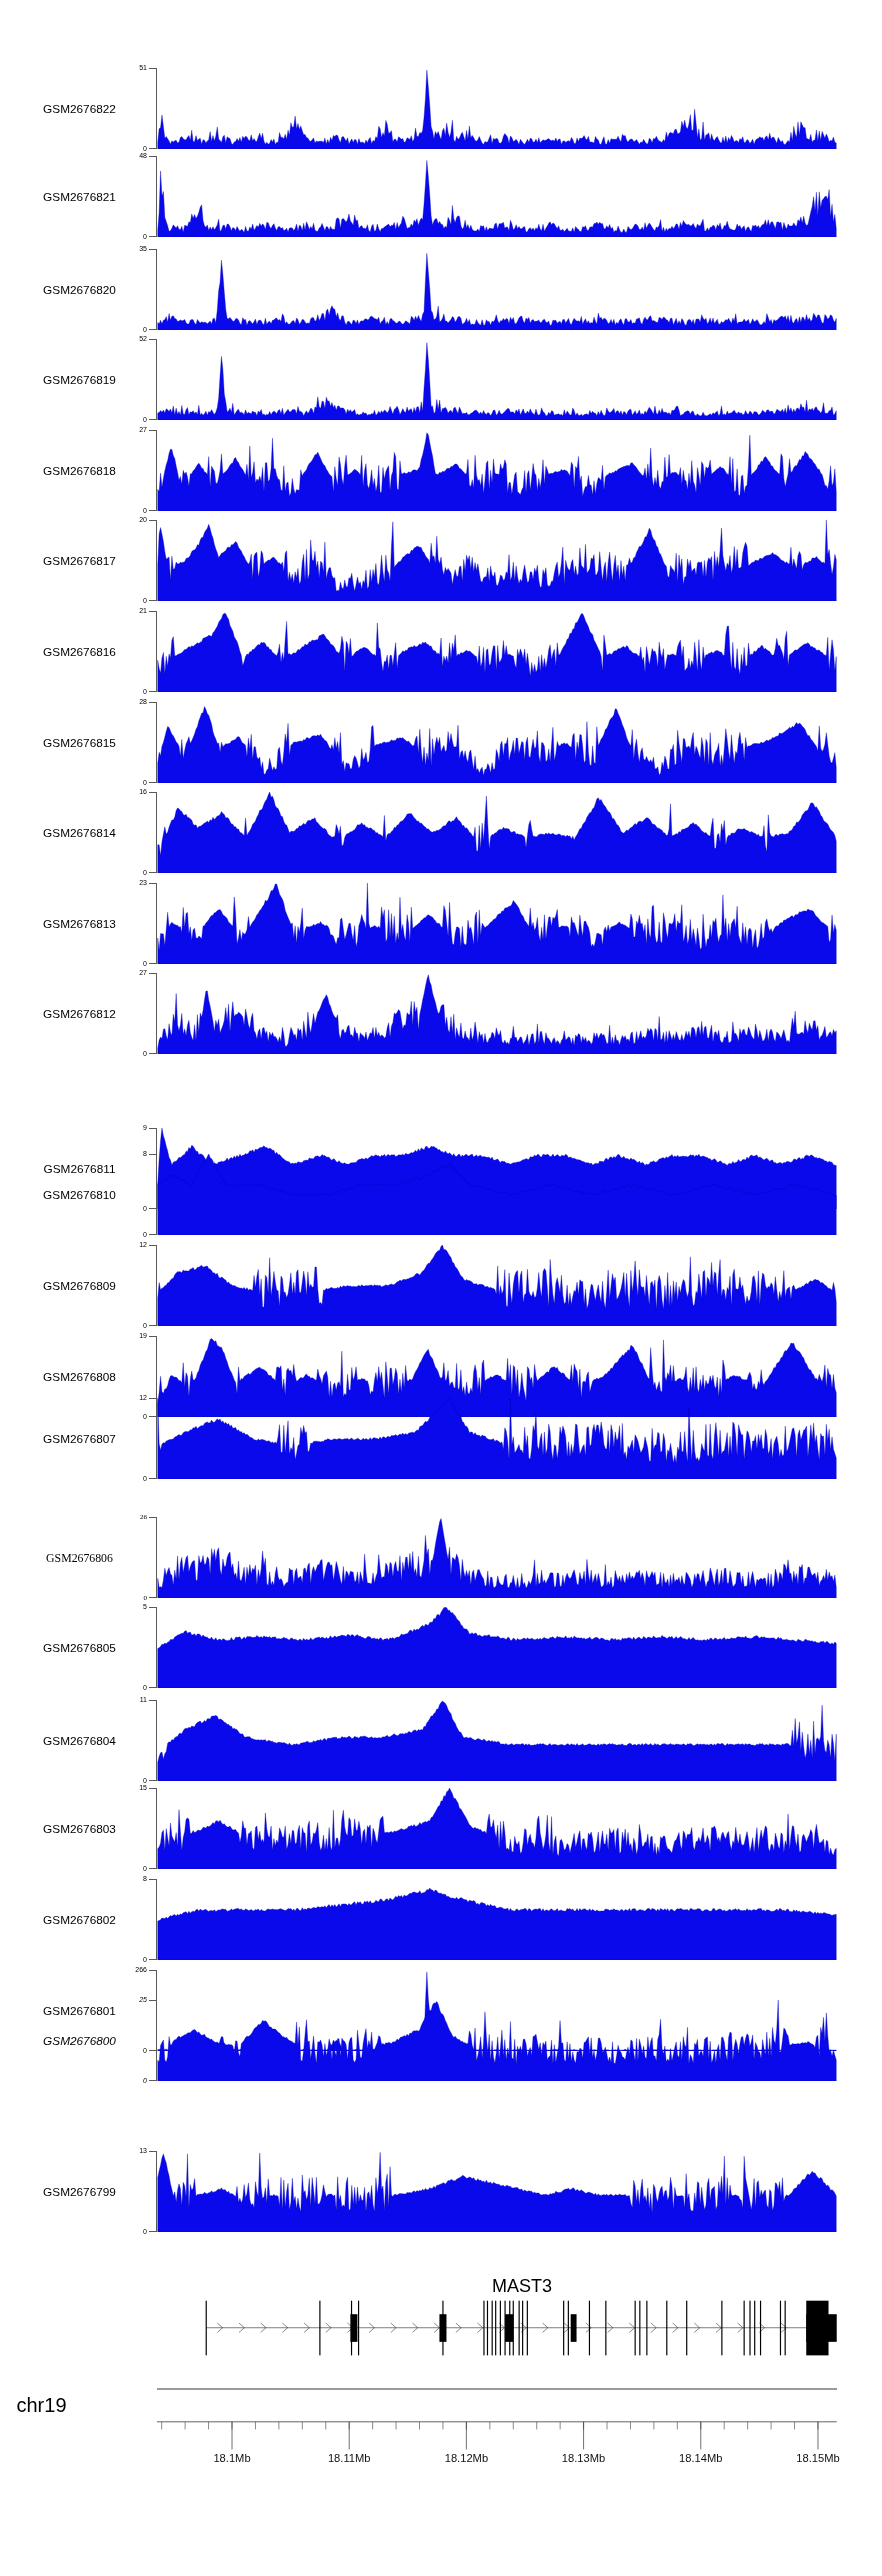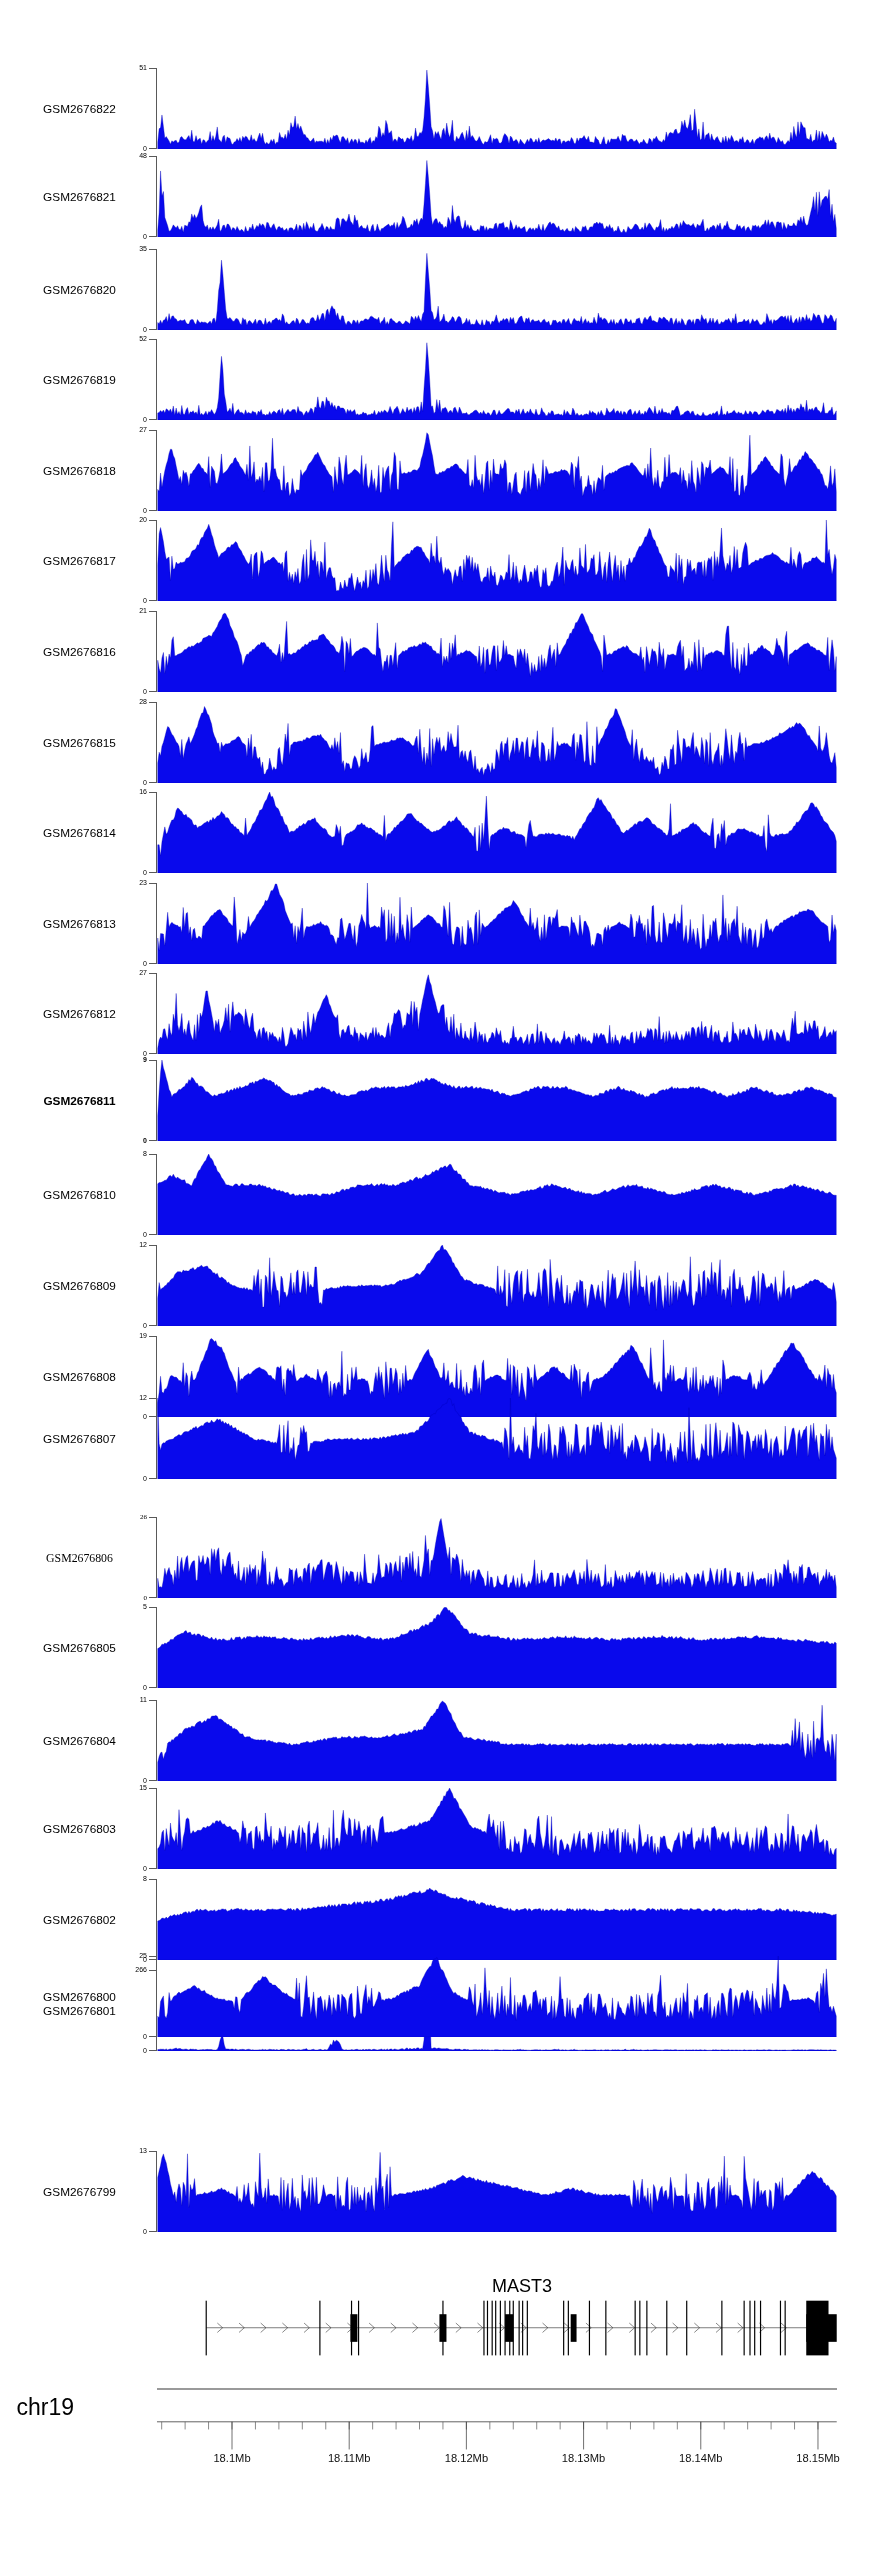--- a/index.html
+++ b/index.html
@@ -10,21 +10,21 @@
        font-size:11.8px;color:#000;text-align:center;white-space:nowrap;}
   .ymax,.yzero{position:absolute;left:116px;width:31px;text-align:right;
        font-size:7px;color:#000;line-height:8.2px;}
   .ymax{top:-4.1px;}
   .yzero{top:77px;}
   .tickh{position:absolute;left:149px;width:7px;height:1.2px;background:#595959;}
   .vaxis{position:absolute;left:156px;top:0;width:1.2px;height:81px;background:#595959;}
   .sig{position:absolute;left:157px;top:0;display:block;}
   #gene-label{position:absolute;left:463px;top:2276px;width:118px;text-align:center;
        font-size:18px;color:#000;}
-  #chr-label{position:absolute;left:16.5px;top:2394px;font-size:23px;color:#000;}
+  #chr-label{position:absolute;left:16.5px;top:2394px;font-size:20px;color:#000;}
   #sep-line{position:absolute;left:157px;top:2388px;width:680px;height:1.8px;background:#9a9a9a;}
   #gene-svg{position:absolute;left:0;top:2294px;}
   #axis-svg{position:absolute;left:0;top:2417px;}
   svg text{font-family:"Liberation Sans",sans-serif;}
 </style>
 </head>
 <body>
 
 <div id="stage">
   <div id="tracks">
@@ -142,21 +142,21 @@
         <div class="gsm">GSM2676812</div>
         <div class="ymax">27</div>
         <div class="yzero">0</div>
         <div class="tickh" style="top: 0px;"></div>
         <div class="tickh" style="top: 80px;"></div>
         <div class="vaxis"></div>
         <svg class="sig" width="680" height="81" viewBox="0 0 1156 138">
           <polygon points="0,138 0.0,128.0 2.4,114.2 4.8,109.2 7.2,111.6 9.7,95.7 12.1,94.9 14.5,106.7 16.9,113.6 19.3,86.4 21.7,100.8 24.1,106.6 26.5,70.3 29.0,83.0 31.4,34.8 33.8,88.2 36.2,98.2 38.6,88.9 41.0,68.9 43.4,104.6 45.9,95.2 48.3,106.8 50.7,89.0 53.1,80.7 55.5,101.9 57.9,109.4 60.3,115.1 62.7,88.1 65.2,114.9 67.6,70.8 70.0,101.6 72.4,68.1 74.8,75.5 77.2,63.9 79.6,46.6 82.1,30.8 84.5,30.5 86.9,46.6 89.3,56.6 91.7,69.3 94.1,82.6 96.5,99.9 98.9,80.7 101.4,89.6 103.8,78.6 106.2,102.6 108.6,95.4 111.0,89.6 113.4,80.6 115.8,59.1 118.3,82.5 120.7,53.1 123.1,100.7 125.5,71.0 127.9,49.1 130.3,74.6 132.7,70.6 135.1,70.9 137.6,67.0 140.0,68.5 142.4,71.0 144.8,74.7 147.2,89.5 149.6,61.2 152.0,73.5 154.5,88.7 156.9,95.1 159.3,76.1 161.7,68.4 164.1,98.6 166.5,102.3 168.9,112.9 171.3,99.8 173.8,95.0 176.2,112.4 178.6,94.1 181.0,92.7 183.4,103.4 185.8,99.1 188.2,117.3 190.7,100.7 193.1,107.5 195.5,101.3 197.9,108.4 200.3,108.2 202.7,111.6 205.1,118.0 207.5,108.7 210.0,117.4 212.4,92.6 214.8,104.6 217.2,124.7 219.6,124.7 222.0,120.2 224.4,105.9 226.9,92.7 229.3,98.2 231.7,106.3 234.1,104.3 236.5,115.0 238.9,94.0 241.3,99.0 243.7,95.6 246.2,115.4 248.6,82.0 251.0,98.9 253.4,111.2 255.8,66.3 258.2,90.4 260.6,102.8 263.1,86.0 265.5,69.2 267.9,86.0 270.3,76.1 272.7,66.7 275.1,63.4 277.5,57.9 279.9,51.1 282.4,45.1 284.8,42.3 287.2,36.9 289.6,41.7 292.0,52.2 294.4,56.7 296.8,65.0 299.3,71.3 301.7,74.8 304.1,76.9 306.5,71.1 308.9,103.5 311.3,112.3 313.7,97.6 316.2,95.9 318.6,102.9 321.0,100.1 323.4,91.3 325.8,88.9 328.2,105.5 330.6,105.3 333.0,109.9 335.5,92.4 337.9,102.5 340.3,102.8 342.7,117.4 345.1,101.6 347.5,105.0 349.9,106.3 352.4,111.4 354.8,100.6 357.2,115.4 359.6,108.4 362.0,101.9 364.4,103.6 366.8,92.9 369.2,111.5 371.7,92.7 374.1,107.2 376.5,100.9 378.9,108.5 381.3,105.5 383.7,107.1 386.1,111.0 388.6,108.0 391.0,93.2 393.4,84.8 395.8,109.4 398.2,90.3 400.6,84.6 403.0,68.0 405.4,70.2 407.9,66.9 410.3,62.3 412.7,65.6 415.1,79.9 417.5,95.4 419.9,88.4 422.3,89.4 424.8,67.6 427.2,70.8 429.6,71.0 432.0,48.1 434.4,89.8 436.8,48.7 439.2,67.0 441.6,58.3 444.1,97.5 446.5,70.1 448.9,59.0 451.3,46.0 453.7,35.6 456.1,23.0 458.5,11.3 461.0,3.0 463.4,15.1 465.8,20.4 468.2,34.1 470.6,42.2 473.0,49.8 475.4,60.6 477.8,68.9 480.3,66.7 482.7,56.5 485.1,54.1 487.5,54.1 489.9,89.7 492.3,75.3 494.7,96.6 497.2,101.9 499.6,74.5 502.0,101.6 504.4,70.1 506.8,113.9 509.2,93.4 511.6,103.9 514.0,109.8 516.5,85.1 518.9,109.6 521.3,112.9 523.7,98.8 526.1,109.3 528.5,110.7 530.9,115.9 533.4,93.6 535.8,114.3 538.2,106.0 540.6,83.5 543.0,99.3 545.4,119.8 547.8,99.9 550.2,108.3 552.7,104.1 555.1,119.5 557.5,103.0 559.9,116.4 562.3,118.8 564.7,111.4 567.1,110.4 569.6,100.8 572.0,103.2 574.4,112.0 576.8,93.3 579.2,102.5 581.6,107.0 584.0,98.0 586.4,116.2 588.9,119.9 591.3,114.3 593.7,120.1 596.1,118.0 598.5,122.3 600.9,111.7 603.3,110.7 605.8,90.6 608.2,110.4 610.6,109.2 613.0,117.3 615.4,113.4 617.8,108.7 620.2,110.2 622.6,121.3 625.1,117.3 627.5,113.5 629.9,104.3 632.3,123.0 634.7,113.0 637.1,104.0 639.5,103.5 642.0,121.5 644.4,115.7 646.8,86.7 649.2,120.0 651.6,100.0 654.0,99.6 656.4,113.7 658.8,121.9 661.3,101.7 663.7,110.9 666.1,111.6 668.5,115.8 670.9,120.5 673.3,113.2 675.7,110.2 678.2,119.9 680.6,115.1 683.0,117.7 685.4,122.3 687.8,114.9 690.2,111.7 692.6,98.6 695.0,114.2 697.5,112.2 699.9,108.4 702.3,110.2 704.7,121.6 707.1,110.6 709.5,123.4 711.9,105.6 714.4,109.4 716.8,103.0 719.2,105.4 721.6,119.5 724.0,108.1 726.4,115.4 728.8,109.7 731.2,118.2 733.7,114.6 736.1,116.3 738.5,121.4 740.9,117.4 743.3,101.8 745.7,110.3 748.1,102.4 750.6,112.1 753.0,106.6 755.4,102.4 757.8,106.4 760.2,104.6 762.6,111.5 765.0,120.7 767.4,119.1 769.9,89.0 772.3,121.4 774.7,109.0 777.1,121.9 779.5,105.2 781.9,115.6 784.3,114.5 786.8,123.2 789.2,113.5 791.6,106.3 794.0,111.2 796.4,106.7 798.8,114.4 801.2,112.2 803.6,117.3 806.1,103.1 808.5,100.3 810.9,120.2 813.3,119.3 815.7,99.7 818.1,115.2 820.5,107.3 823.0,98.4 825.4,111.4 827.8,107.6 830.2,111.7 832.6,106.6 835.0,94.3 837.4,100.1 839.8,94.5 842.3,97.8 844.7,116.1 847.1,94.5 849.5,96.5 851.9,115.6 854.3,74.2 856.7,113.5 859.2,113.0 861.6,101.1 864.0,120.2 866.4,99.5 868.8,118.4 871.2,98.2 873.6,105.7 876.1,114.5 878.5,104.8 880.9,114.0 883.3,99.8 885.7,106.9 888.1,113.9 890.5,115.1 892.9,104.6 895.4,115.7 897.8,109.2 900.2,99.2 902.6,107.7 905.0,99.3 907.4,112.0 909.8,93.4 912.3,92.5 914.7,96.3 917.1,110.1 919.5,93.5 921.9,91.5 924.3,106.5 926.7,82.4 929.1,106.5 931.6,92.6 934.0,90.6 936.4,110.8 938.8,111.2 941.2,99.8 943.6,88.9 946.0,118.1 948.5,101.7 950.9,99.8 953.3,107.7 955.7,97.6 958.1,114.2 960.5,118.5 962.9,117.8 965.3,108.9 967.8,110.2 970.2,99.1 972.6,118.3 975.0,118.4 977.4,114.8 979.8,83.3 982.2,103.7 984.7,102.7 987.1,107.8 989.5,116.7 991.9,95.0 994.3,104.9 996.7,97.2 999.1,95.9 1001.5,105.2 1004.0,106.0 1006.4,92.1 1008.8,97.5 1011.2,105.9 1013.6,110.4 1016.0,113.5 1018.4,87.1 1020.9,98.5 1023.3,112.4 1025.7,97.9 1028.1,106.3 1030.5,116.2 1032.9,114.8 1035.3,109.5 1037.7,95.7 1040.2,116.2 1042.6,100.2 1045.0,95.4 1047.4,101.0 1049.8,112.3 1052.2,116.7 1054.6,100.7 1057.1,102.8 1059.5,106.4 1061.9,112.0 1064.3,104.5 1066.7,96.8 1069.1,107.4 1071.5,117.1 1073.9,114.5 1076.4,118.5 1078.8,96.5 1081.2,77.0 1083.6,91.0 1086.0,65.0 1088.4,102.3 1090.8,104.2 1093.3,104.1 1095.7,101.6 1098.1,101.1 1100.5,104.5 1102.9,81.3 1105.3,95.2 1107.7,102.2 1110.1,85.4 1112.6,92.6 1115.0,97.1 1117.4,81.6 1119.8,81.3 1122.2,97.6 1124.6,90.0 1127.0,114.2 1129.5,108.0 1131.9,106.1 1134.3,99.4 1136.7,91.2 1139.1,110.1 1141.5,107.2 1143.9,102.1 1146.3,100.1 1148.8,107.0 1151.2,96.2 1153.6,101.7 1156.0,98.2 1156,138" fill="#0909ec" stroke="#0000b8" stroke-width="0.6"></polygon>
         </svg>
       </div>
-      <div class="track" style="top: 1060px; font-weight: bold;">
+      <div class="track" style="top: 1128px;">
         <div class="gsm">GSM2676811</div>
         <div class="ymax">9</div>
         <div class="yzero">0</div>
         <div class="tickh" style="top: 0px;"></div>
         <div class="tickh" style="top: 80px;"></div>
         <div class="vaxis"></div>
         <svg class="sig" width="680" height="81" viewBox="0 0 1156 138">
           <polygon points="0,138 0.0,95.0 2.4,53.3 4.8,21.6 7.2,0.0 9.7,13.5 12.1,21.0 14.5,30.9 16.9,39.0 19.3,50.3 21.7,54.7 24.1,63.2 26.5,58.3 29.0,56.9 31.4,56.8 33.8,53.5 36.2,49.8 38.6,50.6 41.0,48.7 43.4,46.1 45.9,45.0 48.3,39.5 50.7,40.4 53.1,33.2 55.5,35.9 57.9,29.4 60.3,31.3 62.7,35.1 65.2,39.6 67.6,39.7 70.0,45.0 72.4,44.2 74.8,44.6 77.2,46.3 79.6,50.3 82.1,54.0 84.5,53.9 86.9,55.7 89.3,58.7 91.7,60.4 94.1,62.3 96.5,59.1 98.9,60.8 101.4,61.2 103.8,57.8 106.2,58.1 108.6,56.5 111.0,57.7 113.4,56.5 115.8,55.0 118.3,51.1 120.7,55.3 123.1,51.4 125.5,50.2 127.9,52.4 130.3,47.5 132.7,51.1 135.1,46.5 137.6,49.9 140.0,44.8 142.4,48.2 144.8,46.6 147.2,45.9 149.6,43.5 152.0,44.7 154.5,43.2 156.9,38.7 159.3,39.6 161.7,37.2 164.1,41.4 166.5,35.9 168.9,37.2 171.3,35.9 173.8,33.4 176.2,33.5 178.6,32.2 181.0,30.3 183.4,33.1 185.8,33.1 188.2,35.4 190.7,34.6 193.1,35.3 195.5,38.0 197.9,38.1 200.3,44.4 202.7,41.3 205.1,45.6 207.5,45.2 210.0,48.3 212.4,51.3 214.8,53.0 217.2,54.9 219.6,56.4 222.0,57.2 224.4,58.1 226.9,61.3 229.3,59.8 231.7,61.0 234.1,59.8 236.5,60.3 238.9,57.6 241.3,58.4 243.7,58.6 246.2,58.7 248.6,55.6 251.0,55.5 253.4,54.7 255.8,55.3 258.2,51.0 260.6,51.9 263.1,52.3 265.5,52.4 267.9,48.6 270.3,48.0 272.7,47.3 275.1,49.3 277.5,48.6 279.9,45.3 282.4,47.2 284.8,46.9 287.2,49.4 289.6,49.8 292.0,49.9 294.4,53.4 296.8,54.9 299.3,52.6 301.7,53.8 304.1,57.4 306.5,58.2 308.9,55.6 311.3,58.7 313.7,60.1 316.2,60.5 318.6,59.4 321.0,61.3 323.4,61.5 325.8,61.8 328.2,59.7 330.6,59.1 333.0,59.0 335.5,58.9 337.9,58.6 340.3,55.4 342.7,53.5 345.1,53.3 347.5,52.1 349.9,52.8 352.4,53.1 354.8,50.8 357.2,53.1 359.6,50.7 362.0,49.5 364.4,46.9 366.8,48.5 369.2,47.1 371.7,45.6 374.1,47.3 376.5,47.3 378.9,49.2 381.3,46.6 383.7,47.9 386.1,44.9 388.6,48.9 391.0,46.1 393.4,45.1 395.8,47.6 398.2,45.5 400.6,45.8 403.0,45.5 405.4,48.6 407.9,47.5 410.3,45.6 412.7,46.0 415.1,46.1 417.5,44.6 419.9,46.7 422.3,43.1 424.8,44.8 427.2,44.8 429.6,43.5 432.0,41.8 434.4,42.6 436.8,41.1 439.2,37.8 441.6,40.7 444.1,35.3 446.5,39.5 448.9,34.0 451.3,35.7 453.7,37.3 456.1,32.0 458.5,31.2 461.0,34.4 463.4,34.6 465.8,31.2 468.2,32.1 470.6,31.7 473.0,33.6 475.4,34.4 477.8,37.4 480.3,36.8 482.7,40.3 485.1,39.9 487.5,42.4 489.9,39.1 492.3,42.0 494.7,44.5 497.2,42.3 499.6,44.6 502.0,47.2 504.4,43.7 506.8,48.2 509.2,48.4 511.6,45.4 514.0,44.5 516.5,49.6 518.9,46.0 521.3,48.1 523.7,45.7 526.1,44.8 528.5,47.7 530.9,47.1 533.4,45.5 535.8,44.4 538.2,49.2 540.6,47.9 543.0,45.9 545.4,49.0 547.8,47.1 550.2,46.3 552.7,49.4 555.1,48.5 557.5,48.9 559.9,50.0 562.3,49.9 564.7,49.7 567.1,53.0 569.6,49.6 572.0,54.4 574.4,55.1 576.8,53.8 579.2,52.9 581.6,56.1 584.0,58.9 586.4,56.1 588.9,57.2 591.3,57.2 593.7,60.0 596.1,59.8 598.5,60.6 600.9,61.7 603.3,60.6 605.8,59.1 608.2,59.3 610.6,58.6 613.0,57.9 615.4,57.9 617.8,56.9 620.2,55.2 622.6,54.0 625.1,53.8 627.5,52.1 629.9,53.3 632.3,53.6 634.7,49.1 637.1,49.5 639.5,49.2 642.0,46.0 644.4,48.2 646.8,45.3 649.2,45.2 651.6,49.0 654.0,49.6 656.4,44.6 658.8,45.6 661.3,46.2 663.7,44.9 666.1,45.8 668.5,49.1 670.9,48.2 673.3,44.5 675.7,48.7 678.2,47.4 680.6,45.3 683.0,47.0 685.4,49.5 687.8,46.8 690.2,46.8 692.6,47.5 695.0,44.7 697.5,46.5 699.9,50.7 702.3,49.3 704.7,50.1 707.1,51.8 709.5,51.5 711.9,52.9 714.4,53.9 716.8,53.9 719.2,54.7 721.6,56.0 724.0,56.9 726.4,57.6 728.8,59.2 731.2,59.3 733.7,59.3 736.1,60.7 738.5,59.6 740.9,63.0 743.3,61.9 745.7,60.0 748.1,60.5 750.6,60.8 753.0,56.2 755.4,57.2 757.8,57.1 760.2,57.3 762.6,52.5 765.0,51.7 767.4,54.8 769.9,50.3 772.3,49.0 774.7,51.7 777.1,48.4 779.5,50.5 781.9,47.6 784.3,44.8 786.8,46.1 789.2,50.5 791.6,50.5 794.0,48.0 796.4,51.9 798.8,52.1 801.2,52.4 803.6,54.5 806.1,51.2 808.5,53.8 810.9,53.4 813.3,54.9 815.7,57.1 818.1,59.0 820.5,56.3 823.0,60.6 825.4,58.4 827.8,60.1 830.2,63.7 832.6,61.2 835.0,62.4 837.4,61.3 839.8,57.6 842.3,57.8 844.7,55.8 847.1,58.3 849.5,57.9 851.9,56.1 854.3,53.0 856.7,52.4 859.2,51.0 861.6,50.6 864.0,52.6 866.4,48.9 868.8,50.9 871.2,48.4 873.6,47.9 876.1,45.0 878.5,49.7 880.9,47.3 883.3,49.3 885.7,46.5 888.1,49.5 890.5,48.7 892.9,48.4 895.4,47.8 897.8,48.6 900.2,48.3 902.6,49.3 905.0,48.3 907.4,45.4 909.8,46.9 912.3,45.7 914.7,49.2 917.1,46.0 919.5,47.9 921.9,44.8 924.3,49.0 926.7,48.6 929.1,47.7 931.6,48.7 934.0,50.0 936.4,50.1 938.8,52.2 941.2,52.4 943.6,55.2 946.0,53.9 948.5,52.3 950.9,54.5 953.3,58.3 955.7,57.8 958.1,56.0 960.5,57.3 962.9,60.6 965.3,59.9 967.8,61.8 970.2,63.8 972.6,60.8 975.0,60.4 977.4,61.2 979.8,56.9 982.2,60.0 984.7,58.8 987.1,58.0 989.5,53.8 991.9,57.1 994.3,56.5 996.7,53.8 999.1,53.5 1001.5,54.7 1004.0,49.5 1006.4,52.9 1008.8,48.1 1011.2,46.2 1013.6,47.4 1016.0,48.3 1018.4,46.7 1020.9,46.1 1023.3,50.7 1025.7,49.2 1028.1,50.6 1030.5,52.8 1032.9,54.6 1035.3,52.7 1037.7,51.4 1040.2,53.9 1042.6,57.2 1045.0,54.8 1047.4,54.6 1049.8,59.4 1052.2,58.6 1054.6,60.9 1057.1,60.1 1059.5,58.8 1061.9,59.4 1064.3,60.9 1066.7,58.7 1069.1,59.3 1071.5,57.2 1073.9,56.9 1076.4,58.0 1078.8,58.6 1081.2,57.2 1083.6,53.3 1086.0,53.0 1088.4,55.0 1090.8,51.5 1093.3,50.4 1095.7,53.6 1098.1,51.4 1100.5,52.5 1102.9,47.6 1105.3,46.3 1107.7,46.7 1110.1,48.5 1112.6,45.8 1115.0,46.6 1117.4,48.4 1119.8,50.7 1122.2,50.3 1124.6,51.9 1127.0,50.8 1129.5,52.4 1131.9,52.9 1134.3,54.0 1136.7,56.3 1139.1,56.1 1141.5,58.8 1143.9,56.7 1146.3,58.0 1148.8,58.2 1151.2,62.8 1153.6,63.3 1156.0,63.9 1156,138" fill="#0909ec" stroke="#0000b8" stroke-width="0.6"></polygon>
         </svg>
       </div>
@@ -263,21 +263,21 @@
         <div class="gsm">GSM2676801</div>
         <div class="ymax">266</div>
         <div class="yzero">0</div>
         <div class="tickh" style="top: 0px;"></div>
         <div class="tickh" style="top: 80px;"></div>
         <div class="vaxis"></div>
         <svg class="sig" width="680" height="81" viewBox="0 0 1156 138">
           <polygon points="0,138 0.0,135.6 2.4,135.4 4.8,134.9 7.2,135.1 9.7,135.0 12.1,135.7 14.5,134.4 16.9,136.1 19.3,135.2 21.7,134.5 24.1,135.3 26.5,134.4 29.0,133.8 31.4,132.9 33.8,134.6 36.2,133.9 38.6,133.9 41.0,135.2 43.4,135.3 45.9,134.9 48.3,134.5 50.7,135.5 53.1,136.2 55.5,134.5 57.9,135.2 60.3,134.9 62.7,135.6 65.2,135.0 67.6,136.1 70.0,136.4 72.4,136.0 74.8,135.9 77.2,135.3 79.6,135.9 82.1,135.6 84.5,135.2 86.9,135.6 89.3,135.4 91.7,135.5 94.1,136.1 96.5,136.2 98.9,136.5 101.4,135.6 103.8,130.3 106.2,119.7 108.6,113.5 111.0,114.0 113.4,127.8 115.8,134.4 118.3,134.4 120.7,134.7 123.1,135.3 125.5,134.7 127.9,134.7 130.3,135.8 132.7,134.5 135.1,135.8 137.6,136.2 140.0,135.6 142.4,135.3 144.8,135.1 147.2,135.4 149.6,136.1 152.0,135.5 154.5,135.0 156.9,135.3 159.3,136.4 161.7,135.9 164.1,136.5 166.5,136.2 168.9,136.3 171.3,136.1 173.8,135.9 176.2,136.2 178.6,135.1 181.0,136.2 183.4,135.5 185.8,136.5 188.2,135.9 190.7,135.0 193.1,135.5 195.5,135.8 197.9,135.5 200.3,136.3 202.7,135.4 205.1,136.5 207.5,136.3 210.0,135.1 212.4,135.5 214.8,135.4 217.2,136.5 219.6,136.5 222.0,135.0 224.4,135.4 226.9,136.2 229.3,135.5 231.7,135.5 234.1,136.4 236.5,136.4 238.9,135.7 241.3,135.9 243.7,136.5 246.2,135.9 248.6,135.0 251.0,135.0 253.4,133.9 255.8,136.5 258.2,136.1 260.6,136.1 263.1,135.6 265.5,135.0 267.9,136.2 270.3,136.3 272.7,136.2 275.1,135.5 277.5,135.2 279.9,136.4 282.4,136.5 284.8,135.4 287.2,136.1 289.6,135.5 292.0,131.0 294.4,125.9 296.8,128.2 299.3,119.2 301.7,123.0 304.1,119.6 306.5,120.8 308.9,123.1 311.3,127.5 313.7,134.0 316.2,135.8 318.6,136.4 321.0,135.7 323.4,136.5 325.8,136.2 328.2,136.1 330.6,135.6 333.0,136.1 335.5,135.9 337.9,135.2 340.3,135.2 342.7,136.3 345.1,136.0 347.5,136.5 349.9,135.0 352.4,136.5 354.8,135.2 357.2,135.8 359.6,135.2 362.0,135.3 364.4,136.5 366.8,135.1 369.2,135.1 371.7,135.8 374.1,136.4 376.5,135.9 378.9,135.3 381.3,134.7 383.7,136.2 386.1,135.1 388.6,136.2 391.0,134.4 393.4,136.2 395.8,134.8 398.2,134.5 400.6,136.1 403.0,134.6 405.4,134.9 407.9,135.7 410.3,136.0 412.7,134.9 415.1,134.2 417.5,134.0 419.9,135.8 422.3,134.0 424.8,132.6 427.2,135.4 429.6,133.4 432.0,134.8 434.4,134.4 436.8,133.3 439.2,134.8 441.6,132.7 444.1,132.5 446.5,135.0 448.9,133.5 451.3,134.1 453.7,118.8 456.1,56.0 458.5,3.2 461.0,49.3 463.4,72.4 465.8,133.4 468.2,133.8 470.6,132.5 473.0,132.7 475.4,134.2 477.8,133.0 480.3,133.2 482.7,134.0 485.1,134.2 487.5,134.1 489.9,134.3 492.3,133.7 494.7,134.2 497.2,135.4 499.6,135.5 502.0,136.0 504.4,135.7 506.8,134.6 509.2,135.0 511.6,135.1 514.0,134.8 516.5,135.9 518.9,136.4 521.3,135.2 523.7,135.1 526.1,136.0 528.5,135.4 530.9,136.3 533.4,136.2 535.8,136.2 538.2,136.0 540.6,136.0 543.0,135.8 545.4,136.4 547.8,136.0 550.2,136.5 552.7,135.5 555.1,136.4 557.5,135.8 559.9,136.4 562.3,135.9 564.7,136.5 567.1,136.6 569.6,136.2 572.0,136.6 574.4,135.8 576.8,135.8 579.2,135.9 581.6,136.4 584.0,136.3 586.4,136.7 588.9,135.9 591.3,136.1 593.7,136.2 596.1,136.2 598.5,136.4 600.9,136.1 603.3,136.6 605.8,135.9 608.2,136.5 610.6,136.2 613.0,135.6 615.4,136.0 617.8,135.0 620.2,136.3 622.6,135.9 625.1,136.5 627.5,136.2 629.9,136.6 632.3,136.6 634.7,136.9 637.1,136.4 639.5,136.1 642.0,135.9 644.4,135.9 646.8,136.0 649.2,136.5 651.6,135.8 654.0,136.8 656.4,136.3 658.8,136.5 661.3,135.8 663.7,136.3 666.1,136.3 668.5,136.5 670.9,136.1 673.3,135.8 675.7,135.1 678.2,135.5 680.6,136.0 683.0,134.9 685.4,136.7 687.8,136.1 690.2,135.9 692.6,136.7 695.0,136.0 697.5,136.7 699.9,136.7 702.3,136.1 704.7,136.0 707.1,136.5 709.5,134.9 711.9,136.1 714.4,136.1 716.8,136.9 719.2,136.6 721.6,136.6 724.0,136.4 726.4,136.8 728.8,136.0 731.2,136.1 733.7,136.5 736.1,136.2 738.5,136.5 740.9,136.2 743.3,135.8 745.7,136.0 748.1,136.6 750.6,136.5 753.0,136.6 755.4,136.0 757.8,136.6 760.2,136.7 762.6,135.8 765.0,136.1 767.4,135.8 769.9,136.7 772.3,136.8 774.7,135.8 777.1,136.4 779.5,136.0 781.9,136.4 784.3,135.7 786.8,136.3 789.2,136.9 791.6,136.3 794.0,136.2 796.4,134.8 798.8,136.5 801.2,136.5 803.6,136.7 806.1,135.9 808.5,135.9 810.9,135.0 813.3,136.1 815.7,136.0 818.1,136.5 820.5,136.5 823.0,136.0 825.4,136.7 827.8,136.7 830.2,136.5 832.6,136.4 835.0,136.0 837.4,136.6 839.8,136.2 842.3,136.5 844.7,136.0 847.1,135.8 849.5,135.9 851.9,136.1 854.3,136.2 856.7,136.2 859.2,136.6 861.6,136.4 864.0,136.0 866.4,135.9 868.8,136.0 871.2,136.3 873.6,136.0 876.1,136.5 878.5,136.2 880.9,136.0 883.3,135.8 885.7,136.6 888.1,136.5 890.5,136.4 892.9,136.3 895.4,136.3 897.8,136.8 900.2,135.9 902.6,136.5 905.0,136.1 907.4,136.1 909.8,136.5 912.3,136.0 914.7,136.6 917.1,136.0 919.5,136.5 921.9,136.5 924.3,135.8 926.7,136.2 929.1,136.7 931.6,136.0 934.0,136.3 936.4,136.9 938.8,136.7 941.2,136.6 943.6,136.9 946.0,135.8 948.5,136.4 950.9,135.8 953.3,136.4 955.7,136.3 958.1,136.6 960.5,135.8 962.9,136.1 965.3,136.4 967.8,136.5 970.2,136.4 972.6,135.7 975.0,136.8 977.4,136.2 979.8,136.3 982.2,136.6 984.7,136.1 987.1,136.3 989.5,136.6 991.9,136.3 994.3,136.7 996.7,136.7 999.1,135.9 1001.5,136.5 1004.0,136.7 1006.4,136.4 1008.8,136.2 1011.2,136.2 1013.6,136.7 1016.0,136.4 1018.4,136.7 1020.9,135.8 1023.3,136.1 1025.7,136.4 1028.1,136.4 1030.5,136.1 1032.9,135.9 1035.3,136.3 1037.7,136.6 1040.2,136.0 1042.6,136.0 1045.0,136.3 1047.4,136.7 1049.8,136.8 1052.2,136.1 1054.6,136.1 1057.1,136.9 1059.5,136.4 1061.9,136.7 1064.3,136.5 1066.7,136.5 1069.1,136.2 1071.5,136.9 1073.9,136.6 1076.4,136.6 1078.8,136.6 1081.2,136.1 1083.6,135.8 1086.0,136.2 1088.4,136.4 1090.8,135.8 1093.3,136.1 1095.7,136.2 1098.1,135.9 1100.5,136.7 1102.9,136.0 1105.3,136.7 1107.7,136.3 1110.1,135.8 1112.6,135.8 1115.0,135.9 1117.4,136.0 1119.8,136.1 1122.2,136.1 1124.6,135.9 1127.0,136.3 1129.5,135.9 1131.9,136.2 1134.3,136.2 1136.7,136.2 1139.1,136.1 1141.5,136.7 1143.9,136.4 1146.3,136.0 1148.8,136.7 1151.2,136.3 1153.6,136.4 1156.0,136.6 1156,138" fill="#0909ec" stroke="#0000b8" stroke-width="0.6"></polygon>
         </svg>
       </div>
-      <div class="track" style="top: 1956px;">
+      <div class="track" style="top: 2000px; font-style: italic;">
         <div class="gsm">GSM2676800</div>
         <div class="ymax">25</div>
         <div class="yzero">0</div>
         <div class="tickh" style="top: 0px;"></div>
         <div class="tickh" style="top: 80px;"></div>
         <div class="vaxis"></div>
         <svg class="sig" width="680" height="81" viewBox="0 0 1156 138">
           <polygon points="0,138 0.0,102.8 2.4,105.4 4.8,77.4 7.2,72.6 9.7,68.0 12.1,102.0 14.5,105.9 16.9,96.1 19.3,62.2 21.7,77.0 24.1,75.2 26.5,69.9 29.0,67.9 31.4,67.3 33.8,63.5 36.2,61.3 38.6,64.1 41.0,62.0 43.4,61.0 45.9,59.4 48.3,58.7 50.7,56.1 53.1,55.7 55.5,56.0 57.9,52.7 60.3,50.9 62.7,50.1 65.2,52.3 67.6,55.6 70.0,54.4 72.4,57.8 74.8,60.0 77.2,59.7 79.6,58.5 82.1,63.1 84.5,64.4 86.9,65.2 89.3,67.1 91.7,66.5 94.1,69.6 96.5,71.1 98.9,72.3 101.4,71.4 103.8,73.6 106.2,73.3 108.6,73.7 111.0,74.0 113.4,73.1 115.8,76.1 118.3,76.5 120.7,75.5 123.1,76.3 125.5,76.3 127.9,78.0 130.3,90.0 132.7,69.6 135.1,70.1 137.6,89.9 140.0,96.8 142.4,74.1 144.8,71.6 147.2,68.5 149.6,64.0 152.0,61.6 154.5,62.1 156.9,60.5 159.3,57.8 161.7,53.9 164.1,49.3 166.5,46.8 168.9,45.6 171.3,41.6 173.8,42.1 176.2,39.6 178.6,34.8 181.0,36.3 183.4,35.3 185.8,37.5 188.2,41.7 190.7,45.9 193.1,46.2 195.5,49.6 197.9,49.4 200.3,49.6 202.7,52.0 205.1,55.1 207.5,56.2 210.0,59.4 212.4,62.4 214.8,62.5 217.2,64.8 219.6,63.3 222.0,67.5 224.4,68.9 226.9,69.9 229.3,71.2 231.7,73.4 234.1,73.6 236.5,37.6 238.9,76.1 241.3,45.8 243.7,102.5 246.2,104.4 248.6,85.7 251.0,58.6 253.4,33.6 255.8,71.6 258.2,69.7 260.6,100.1 263.1,82.8 265.5,61.2 267.9,90.1 270.3,108.6 272.7,71.3 275.1,71.8 277.5,68.3 279.9,76.3 282.4,96.5 284.8,74.2 287.2,94.8 289.6,85.0 292.0,66.4 294.4,76.0 296.8,102.2 299.3,70.8 301.7,87.3 304.1,94.8 306.5,65.8 308.9,66.3 311.3,96.6 313.7,65.0 316.2,69.2 318.6,70.8 321.0,76.2 323.4,101.5 325.8,72.7 328.2,65.3 330.6,63.6 333.0,102.2 335.5,106.5 337.9,101.0 340.3,51.2 342.7,73.7 345.1,97.8 347.5,98.3 349.9,74.5 352.4,60.4 354.8,48.8 357.2,82.8 359.6,69.2 362.0,77.9 364.4,54.6 366.8,87.0 369.2,84.9 371.7,77.8 374.1,72.3 376.5,60.8 378.9,62.8 381.3,75.2 383.7,74.0 386.1,76.2 388.6,72.9 391.0,73.5 393.4,71.9 395.8,73.2 398.2,74.3 400.6,71.2 403.0,71.6 405.4,70.2 407.9,66.6 410.3,68.6 412.7,64.4 415.1,63.0 417.5,62.4 419.9,60.6 422.3,62.0 424.8,58.2 427.2,61.4 429.6,56.4 432.0,57.0 434.4,53.5 436.8,52.2 439.2,52.7 441.6,52.1 444.1,53.3 446.5,50.8 448.9,43.7 451.3,38.5 453.7,33.9 456.1,28.8 458.5,24.8 461.0,21.3 463.4,18.1 465.8,17.3 468.2,8.4 470.6,5.1 473.0,5.4 475.4,2.4 477.8,7.0 480.3,16.6 482.7,22.9 485.1,23.7 487.5,27.8 489.9,35.0 492.3,39.5 494.7,46.0 497.2,51.7 499.6,55.6 502.0,60.3 504.4,63.8 506.8,61.8 509.2,65.1 511.6,67.3 514.0,67.2 516.5,70.6 518.9,70.1 521.3,72.8 523.7,72.8 526.1,74.7 528.5,73.9 530.9,52.6 533.4,59.0 535.8,77.2 538.2,85.2 540.6,47.7 543.0,104.1 545.4,94.5 547.8,82.4 550.2,62.5 552.7,99.1 555.1,72.3 557.5,20.2 559.9,62.3 562.3,89.9 564.7,58.7 567.1,103.1 569.6,69.3 572.0,97.1 574.4,107.4 576.8,89.8 579.2,62.9 581.6,100.3 584.0,79.5 586.4,51.3 588.9,95.6 591.3,67.6 593.7,102.8 596.1,81.7 598.5,93.8 600.9,36.6 603.3,98.0 605.8,101.3 608.2,66.9 610.6,109.5 613.0,78.7 615.4,88.7 617.8,78.8 620.2,89.8 622.6,67.2 625.1,66.3 627.5,74.8 629.9,95.9 632.3,86.2 634.7,80.8 637.1,94.7 639.5,62.1 642.0,61.5 644.4,58.2 646.8,71.6 649.2,84.6 651.6,73.0 654.0,93.2 656.4,72.5 658.8,77.7 661.3,70.0 663.7,102.0 666.1,97.0 668.5,95.1 670.9,68.4 673.3,108.4 675.7,76.1 678.2,106.6 680.6,92.1 683.0,78.5 685.4,35.1 687.8,73.1 690.2,73.1 692.6,101.7 695.0,104.7 697.5,71.2 699.9,101.1 702.3,74.4 704.7,104.8 707.1,88.4 709.5,102.3 711.9,107.8 714.4,88.1 716.8,88.9 719.2,82.3 721.6,83.3 724.0,99.7 726.4,72.5 728.8,71.5 731.2,66.9 733.7,62.8 736.1,92.9 738.5,64.4 740.9,98.0 743.3,86.6 745.7,103.2 748.1,91.6 750.6,65.0 753.0,64.9 755.4,72.8 757.8,88.5 760.2,86.5 762.6,80.3 765.0,91.3 767.4,104.7 769.9,97.1 772.3,106.4 774.7,71.3 777.1,107.2 779.5,108.2 781.9,94.2 784.3,77.2 786.8,86.7 789.2,88.6 791.6,96.5 794.0,98.1 796.4,102.4 798.8,89.3 801.2,80.5 803.6,92.8 806.1,68.0 808.5,69.8 810.9,89.9 813.3,103.7 815.7,65.3 818.1,104.4 820.5,66.7 823.0,76.8 825.4,91.9 827.8,78.1 830.2,96.9 832.6,100.4 835.0,62.9 837.4,85.4 839.8,71.2 842.3,64.0 844.7,95.1 847.1,95.2 849.5,104.3 851.9,67.4 854.3,58.9 856.7,32.8 859.2,83.1 861.6,91.9 864.0,78.4 866.4,105.4 868.8,100.7 871.2,104.2 873.6,82.6 876.1,103.9 878.5,92.5 880.9,81.0 883.3,71.4 885.7,94.0 888.1,98.1 890.5,71.0 892.9,102.7 895.4,62.5 897.8,76.8 900.2,79.9 902.6,46.6 905.0,108.4 907.4,93.1 909.8,98.0 912.3,107.8 914.7,73.6 917.1,77.2 919.5,67.1 921.9,95.7 924.3,88.5 926.7,87.5 929.1,96.2 931.6,66.8 934.0,64.9 936.4,62.6 938.8,100.0 941.2,70.2 943.6,107.7 946.0,100.0 948.5,85.8 950.9,107.3 953.3,83.7 955.7,75.8 958.1,102.7 960.5,63.7 962.9,63.5 965.3,71.9 967.8,91.7 970.2,103.7 972.6,64.1 975.0,54.6 977.4,56.1 979.8,104.2 982.2,78.8 984.7,67.2 987.1,75.2 989.5,92.2 991.9,74.8 994.3,63.1 996.7,62.2 999.1,77.5 1001.5,65.8 1004.0,57.7 1006.4,60.5 1008.8,78.9 1011.2,71.6 1013.6,59.5 1016.0,101.3 1018.4,72.4 1020.9,78.3 1023.3,87.5 1025.7,89.5 1028.1,100.2 1030.5,67.3 1032.9,82.7 1035.3,93.4 1037.7,54.5 1040.2,95.7 1042.6,65.2 1045.0,96.3 1047.4,46.7 1049.8,68.5 1052.2,74.5 1054.6,49.8 1057.1,0.0 1059.5,89.1 1061.9,87.6 1064.3,68.9 1066.7,47.8 1069.1,50.1 1071.5,57.7 1073.9,60.7 1076.4,76.3 1078.8,76.5 1081.2,74.3 1083.6,75.1 1086.0,75.1 1088.4,74.8 1090.8,74.1 1093.3,74.9 1095.7,73.9 1098.1,72.4 1100.5,73.8 1102.9,72.5 1105.3,73.7 1107.7,70.7 1110.1,72.1 1112.6,74.3 1115.0,75.0 1117.4,76.6 1119.8,81.5 1122.2,63.3 1124.6,59.9 1127.0,96.2 1129.5,46.6 1131.9,57.0 1134.3,29.6 1136.7,70.1 1139.1,21.9 1141.5,60.2 1143.9,87.8 1146.3,85.9 1148.8,95.5 1151.2,85.5 1153.6,94.0 1156.0,102.4 1156,138" fill="#0909ec" stroke="#0000b8" stroke-width="0.6"></polygon>
         </svg>
       </div>

